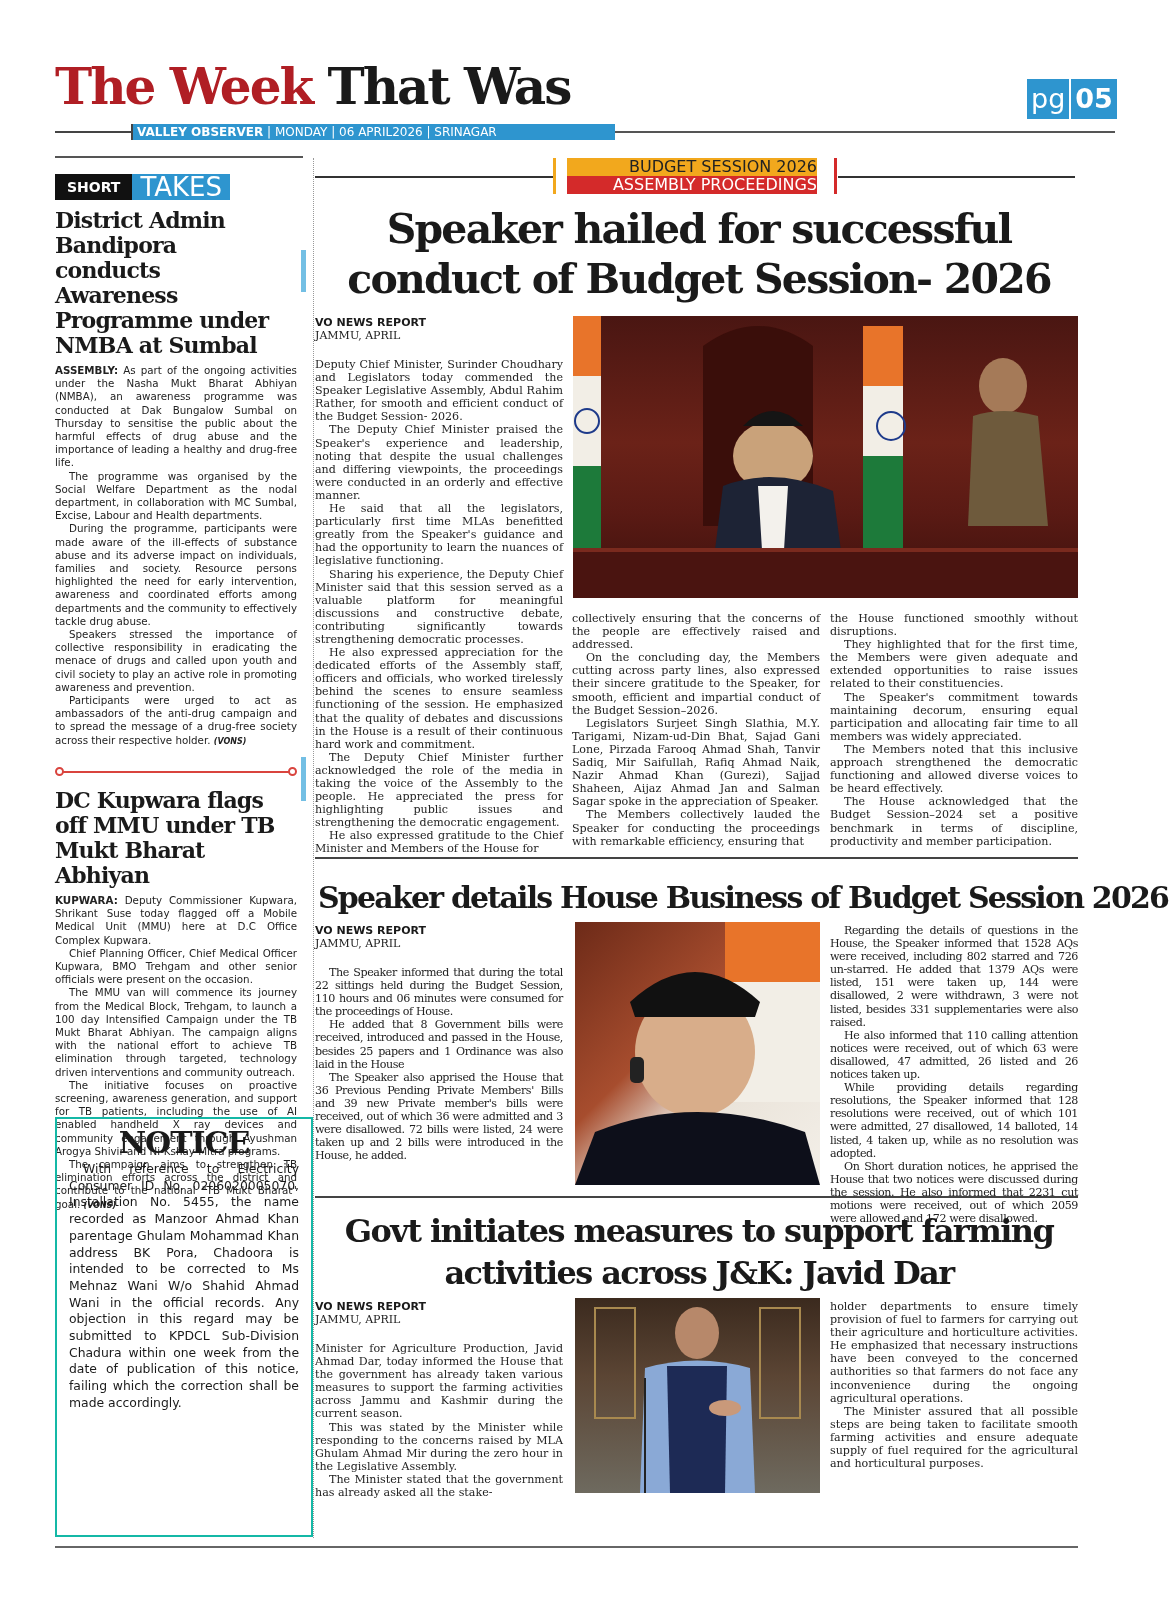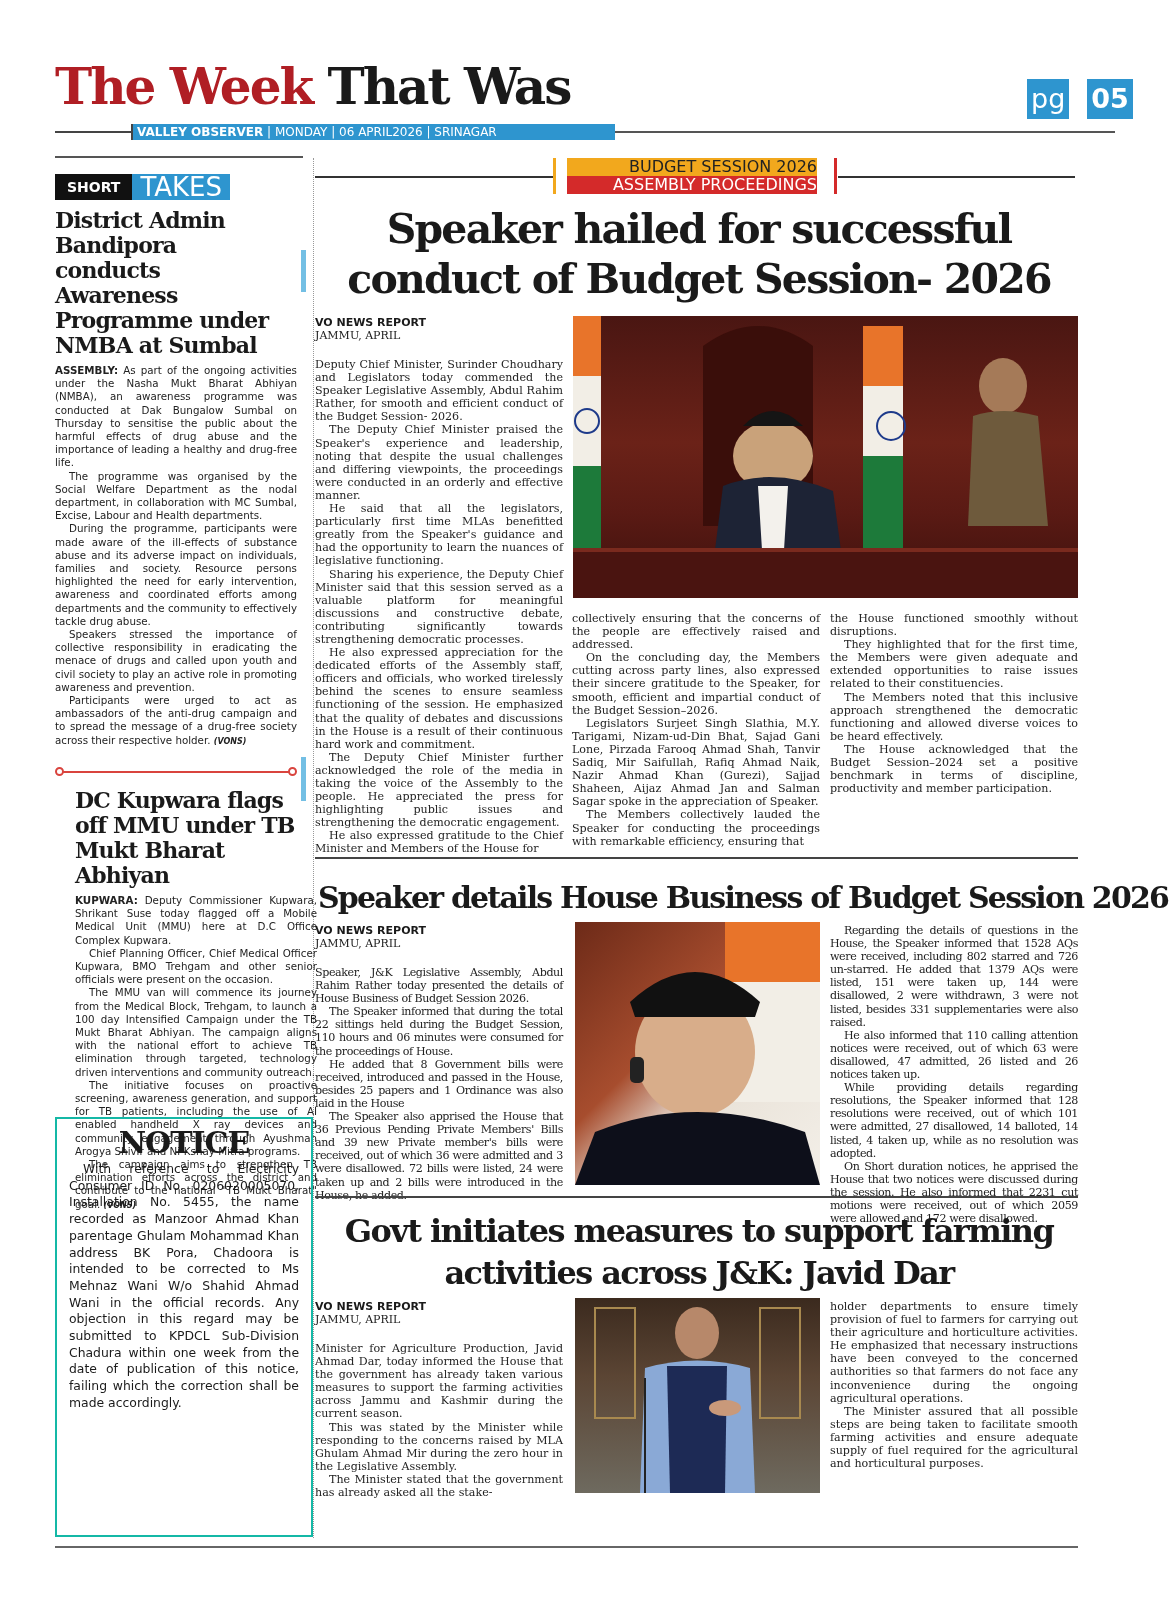--- a/index.html
+++ b/index.html
@@ -11,21 +11,21 @@
   
   .masthead-title { left: 55px; top: 62px; font-family: "DejaVu Serif", serif; font-weight: bold; font-size: 50px; letter-spacing: -2px; line-height: 1; white-space: nowrap; }
   .masthead-title .red { color: #b01e24; }
   .masthead-title .black { color: #1a1a1a; }
   .masthead-bar { left: 55px; top: 123px; width: 560px; height: 18px; display: flex; align-items: center; }
   .masthead-bar .rule-left { width: 76px; height: 2px; background: #444; }
   .masthead-bar .tick { width: 2px; height: 16px; background: #444; }
   .masthead-bar .strip { flex: 1; height: 16px; background: #2e95cf; color: #fff; font-family: "DejaVu Sans", sans-serif; font-size: 12px; line-height: 16px; padding-left: 4px; white-space: nowrap; overflow: hidden; }
   .masthead-bar .strip b { font-weight: bold; }
   .masthead-rule-right { left: 615px; top: 131px; width: 500px; height: 2px; background: #555; }
-  .pg-box { left: 1027px; top: 79px; height: 40px; display: flex; gap: 18px; }
+  .pg-box { left: 1027px; top: 79px; height: 40px; display: flex; gap: 2px; }
   .pg-box span { background: #2e95cf; color: #fff; font-family: "DejaVu Sans", sans-serif; font-size: 27px; line-height: 40px; padding: 0 4px; }
   .pg-box .num { font-weight: bold; }
 
   
   .leftcol { left: 55px; top: 158px; width: 258px; }
   .col-divider { left: 313px; top: 158px; width: 1px; height: 1380px; border-left: 1px dotted #999; }
   .short-takes { display: flex; height: 26px; margin-top: 16px; }
   .short-takes .short { background: #111; color: #fff; font-family: "DejaVu Sans", sans-serif; font-weight: bold; font-size: 14px; line-height: 26px; padding: 0 12px; }
   .short-takes .takes { background: #2e95cf; color: #fff; font-family: "DejaVu Sans", sans-serif; font-size: 26px; line-height: 26px; padding: 0 8px; }
   .lh { font-family: "DejaVu Serif", serif; font-weight: bold; font-size: 22px; line-height: 25px; letter-spacing: -0.8px; color: #1a1a1a; margin-top: 8px; }
@@ -117,21 +117,21 @@
       <p><span>Participants were urged to act as ambassadors of the anti-drug campaign and to spread the message of a drug-free society across their respective holder.</span> <span class="credit">(VONS)</span></p>
     </div>
   </article>
 
   <div class="sep-line" style="width:242px">
     <span class="ln"></span>
       <span class="dot l"></span>
       <span class="dot r"></span>
   </div>
 
-  <article style="margin-top:10px;margin-left:20px;">
+  <article style="margin-top:10px;">
     <h2 class="lh" style="width:240px">DC Kupwara flags off MMU under TB Mukt Bharat Abhiyan</h2>
     <div class="lbody" style="width:242px">
       <p><b>KUPWARA:</b> <span>Deputy Commissioner Kupwara, Shrikant Suse today flagged off a Mobile Medical Unit (MMU) here at D.C Office Complex Kupwara.</span></p>
       <p>Chief Planning Officer, Chief Medical Officer Kupwara,  BMO Trehgam and other senior officials were present on the occasion.</p>
       <p>The MMU van will commence its journey from the Medical Block, Trehgam, to launch a 100 day Intensified Campaign under the TB Mukt Bharat Abhiyan. The campaign aligns with the national effort to achieve TB elimination through targeted, technology driven interventions and community outreach.</p>
       <p>The initiative focuses on proactive screening, awareness generation, and support for TB patients, including the use of AI enabled handheld X ray devices and community engagement through Ayushman Arogya Shivir and Ni-Kshay Mitra programs.</p>
       <p><span>The campaign aims to strengthen TB elimination efforts across the district and contribute to the national "TB Mukt Bharat" goal.</span> <span class="credit">(VONS)</span></p>
     </div>
   </article>
 </div>
@@ -192,33 +192,33 @@
     <p class="first">collectively ensuring that the concerns of the people are effectively raised and addressed.</p>
     <p>On the concluding day, the Members cutting across party lines, also expressed their sincere gratitude to the Speaker, for smooth, efficient and impartial conduct of the Budget Session–2026.</p>
     <p>Legislators Surjeet Singh Slathia, M.Y. Tarigami, Nizam-ud-Din Bhat, Sajad Gani Lone, Pirzada Farooq Ahmad Shah, Tanvir Sadiq, Mir Saifullah, Rafiq Ahmad Naik, Nazir Ahmad Khan (Gurezi), Sajjad Shaheen, Aijaz Ahmad Jan and Salman Sagar spoke in the appreciation of Speaker.</p>
     <p>The Members collectively lauded the Speaker for conducting the proceedings with remarkable efficiency, ensuring that</p>
   </div>
 </div>
 <div class="abs" style="left:830px;top:612px;width:248px;">
   <div class="body-text">
     <p class="first">the House functioned smoothly without disruptions.</p>
     <p>They highlighted that for the first time, the Members were given adequate and extended opportunities to raise issues related to their constituencies.</p>
+    <p>The Speaker's commitment towards maintaining decorum, ensuring equal participation and allocating fair time to all members was widely appreciated.</p>
     <p>The Members noted that this inclusive approach strengthened the democratic functioning and allowed diverse voices to be heard effectively.</p>
     <p>The House acknowledged that the Budget Session–2024 set a positive benchmark in terms of discipline, productivity and member participation.</p>
   </div>
 </div>
 
 <div class="abs sec-rule" style="top:857px;"></div>
 <h2 class="abs head2">Speaker details House Business of Budget Session 2026</h2>
 
 <div class="abs" style="left:315px;top:924px;width:248px;">
   <div class="byline">VO NEWS REPORT</div>
   <div class="dateline">JAMMU, APRIL</div>
   <div class="body-text tight">
-    <p class="first">Speaker, J&amp;K Legislative Assembly, Abdul Rahim Rather today presented the details of House Business of Budget Session 2026.</p>
     <p>The Speaker informed that during the total 22 sittings held during the Budget Session, 110 hours and 06 minutes were consumed for the proceedings of House.</p>
     <p>He added that 8 Government bills were received, introduced and passed in the House, besides 25 papers and 1 Ordinance was also laid in the House</p>
     <p>The Speaker also apprised the House that 36 Previous Pending Private Members' Bills and 39 new Private member's bills were received, out of which 36 were admitted and 3 were disallowed. 72 bills were listed, 24 were taken up and 2 bills were introduced in the House, he added.</p>
   </div>
 </div>
 
 <div class="abs photo photo2">
   <svg width="245" height="263" viewBox="0 0 245 263">
     <rect x="150" y="0" width="95" height="60" fill="#e8742a"></rect>
     <rect x="150" y="60" width="95" height="120" fill="#f2eee6"></rect>

